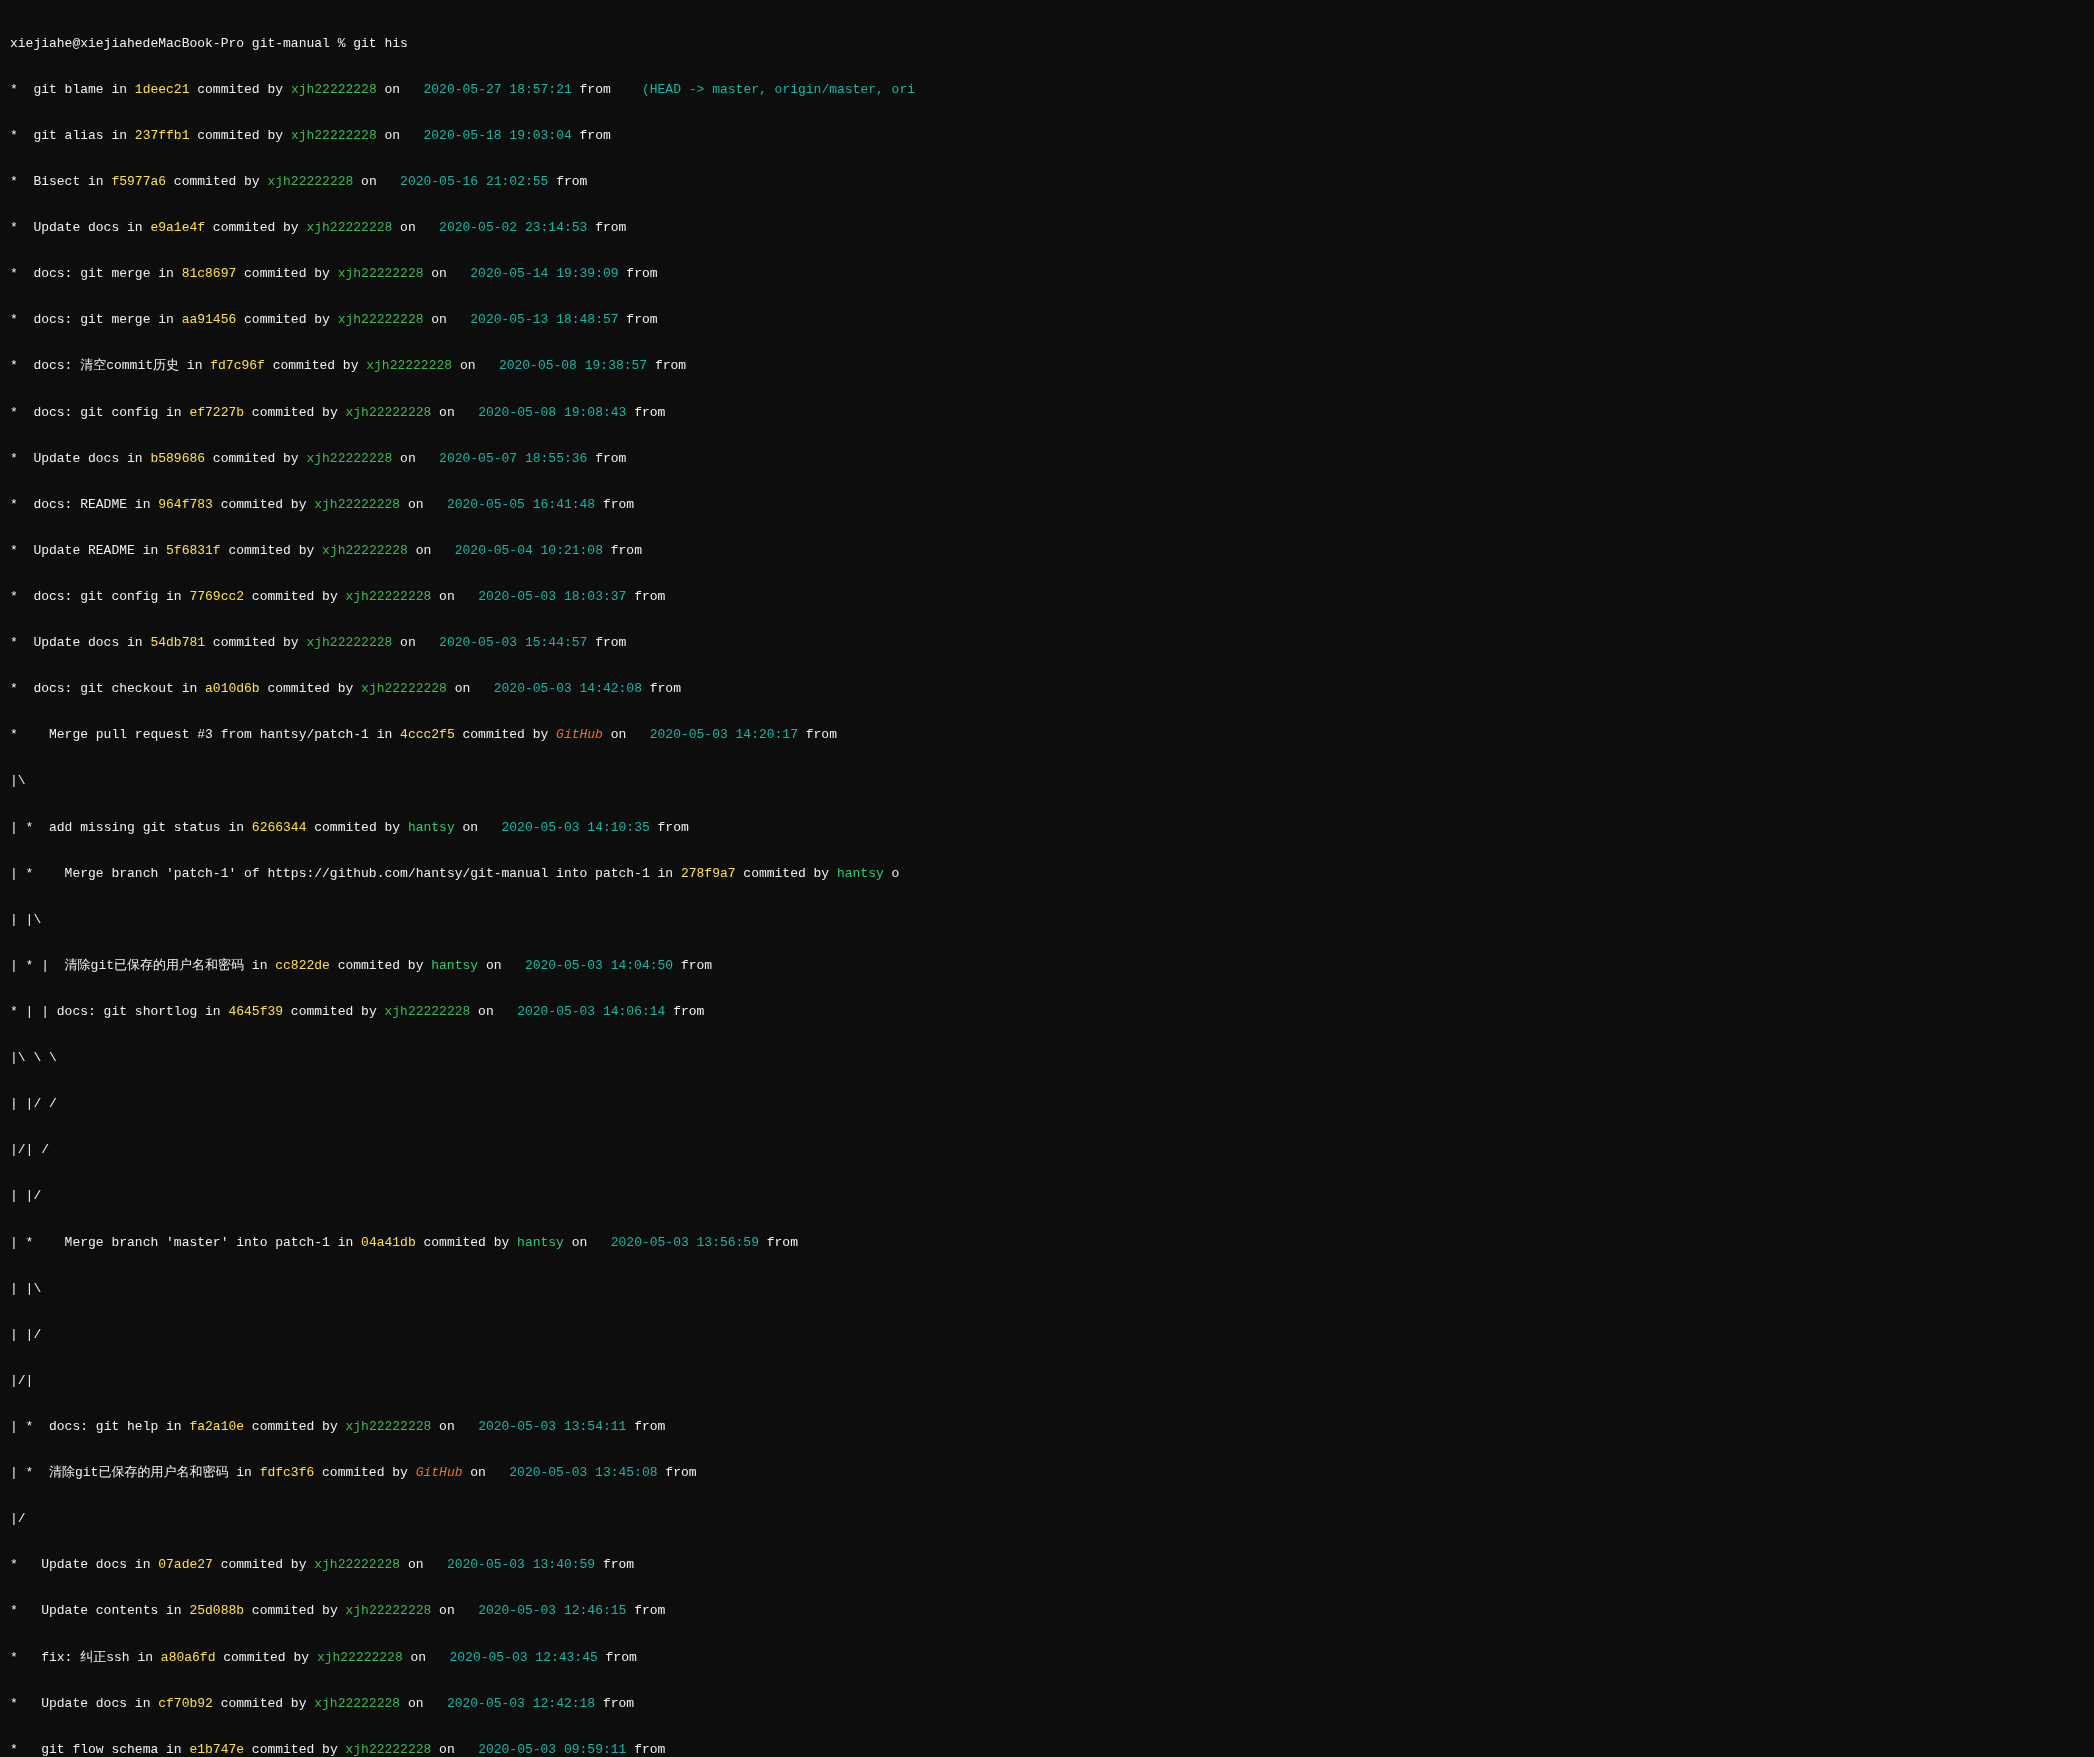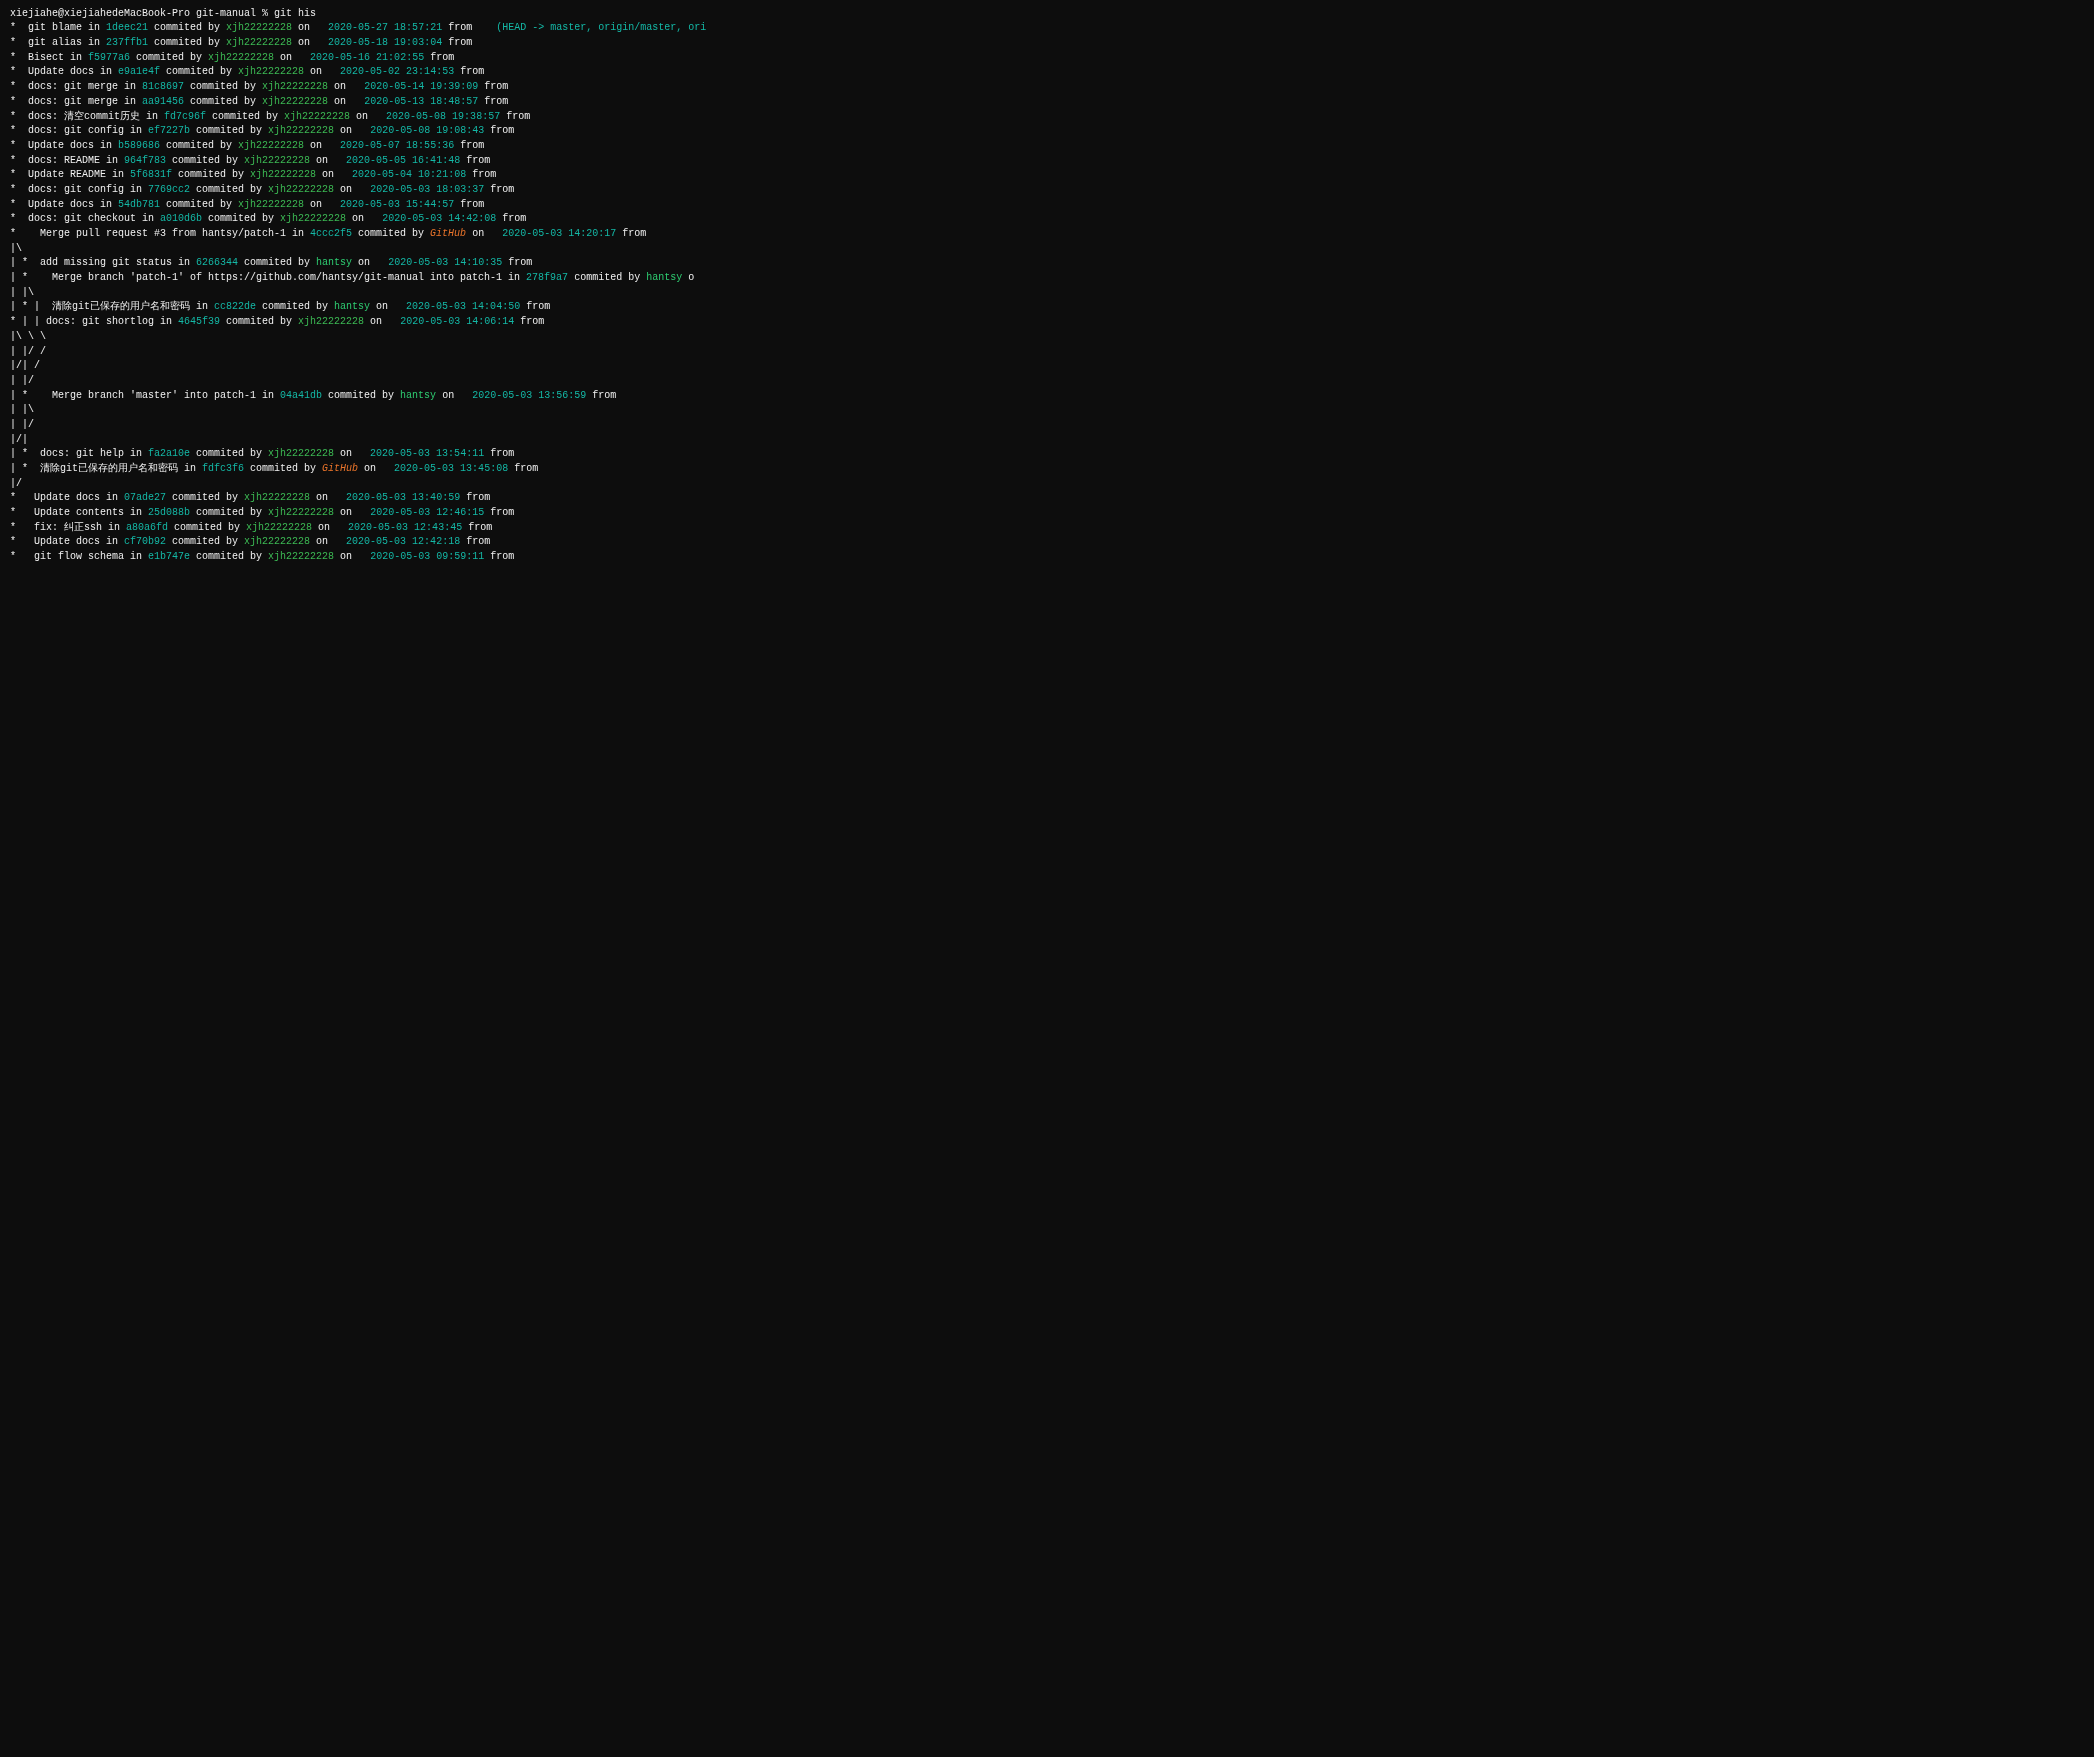--- a/index.html
+++ b/index.html
@@ -17,28 +17,29 @@
       min-height: 1757px;
       width: 2094px;
       overflow-x: hidden;
     }
     .terminal {
       width: 100%;
     }
     .line {
       display: block;
       white-space: pre;
-      font-size: 10px;
+      font-size: 13px;
       line-height: 1.47;
+      margin-top: 27px;
     }
     .white { color: #f0f0f0; }
     .yellow { color: #14b8a6; }
     .orange { color: #e8732a; font-style: italic; }
     .hantsy-green { color: #2ecc71; text-align: right; }
-    .commit-hash { color: #14b8a6; }
+    .commit-hash { color: #fde047; }
     .author { color: #3cba54; }
   </style>
 </head>
 <body>
 
 <div class="terminal">
   <span class="line"><span class="white">xiejiahe@xiejiahedeMacBook-Pro git-manual % git his</span></span>
   <span class="line"><span class="white">* </span><span class="white"> git blame </span><span class="white">in </span><span class="commit-hash">1deec21</span><span class="white"> commited by </span><span class="author">xjh22222228</span><span class="white"> on  </span><span class="yellow"> 2020-05-27 18:57:21</span><span class="white"> from</span><span class="yellow">    (HEAD -&gt; master, origin/master, ori</span></span>
   <span class="line"><span class="white">* </span><span class="white"> git alias </span><span class="white">in </span><span class="commit-hash">237ffb1</span><span class="white"> commited by </span><span class="author">xjh22222228</span><span class="white"> on  </span><span class="yellow"> 2020-05-18 19:03:04</span><span class="white"> from</span></span>
   <span class="line"><span class="white">* </span><span class="white"> Bisect </span><span class="white">in </span><span class="commit-hash">f5977a6</span><span class="white"> commited by </span><span class="author">xjh22222228</span><span class="white"> on  </span><span class="yellow"> 2020-05-16 21:02:55</span><span class="white"> from</span></span>

